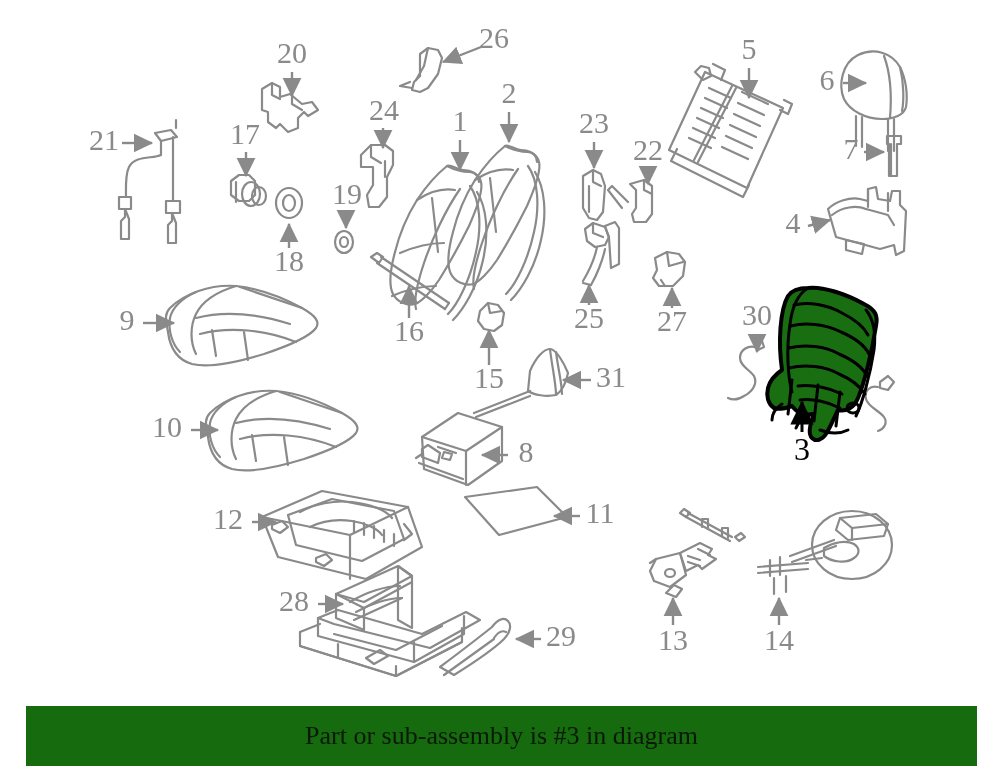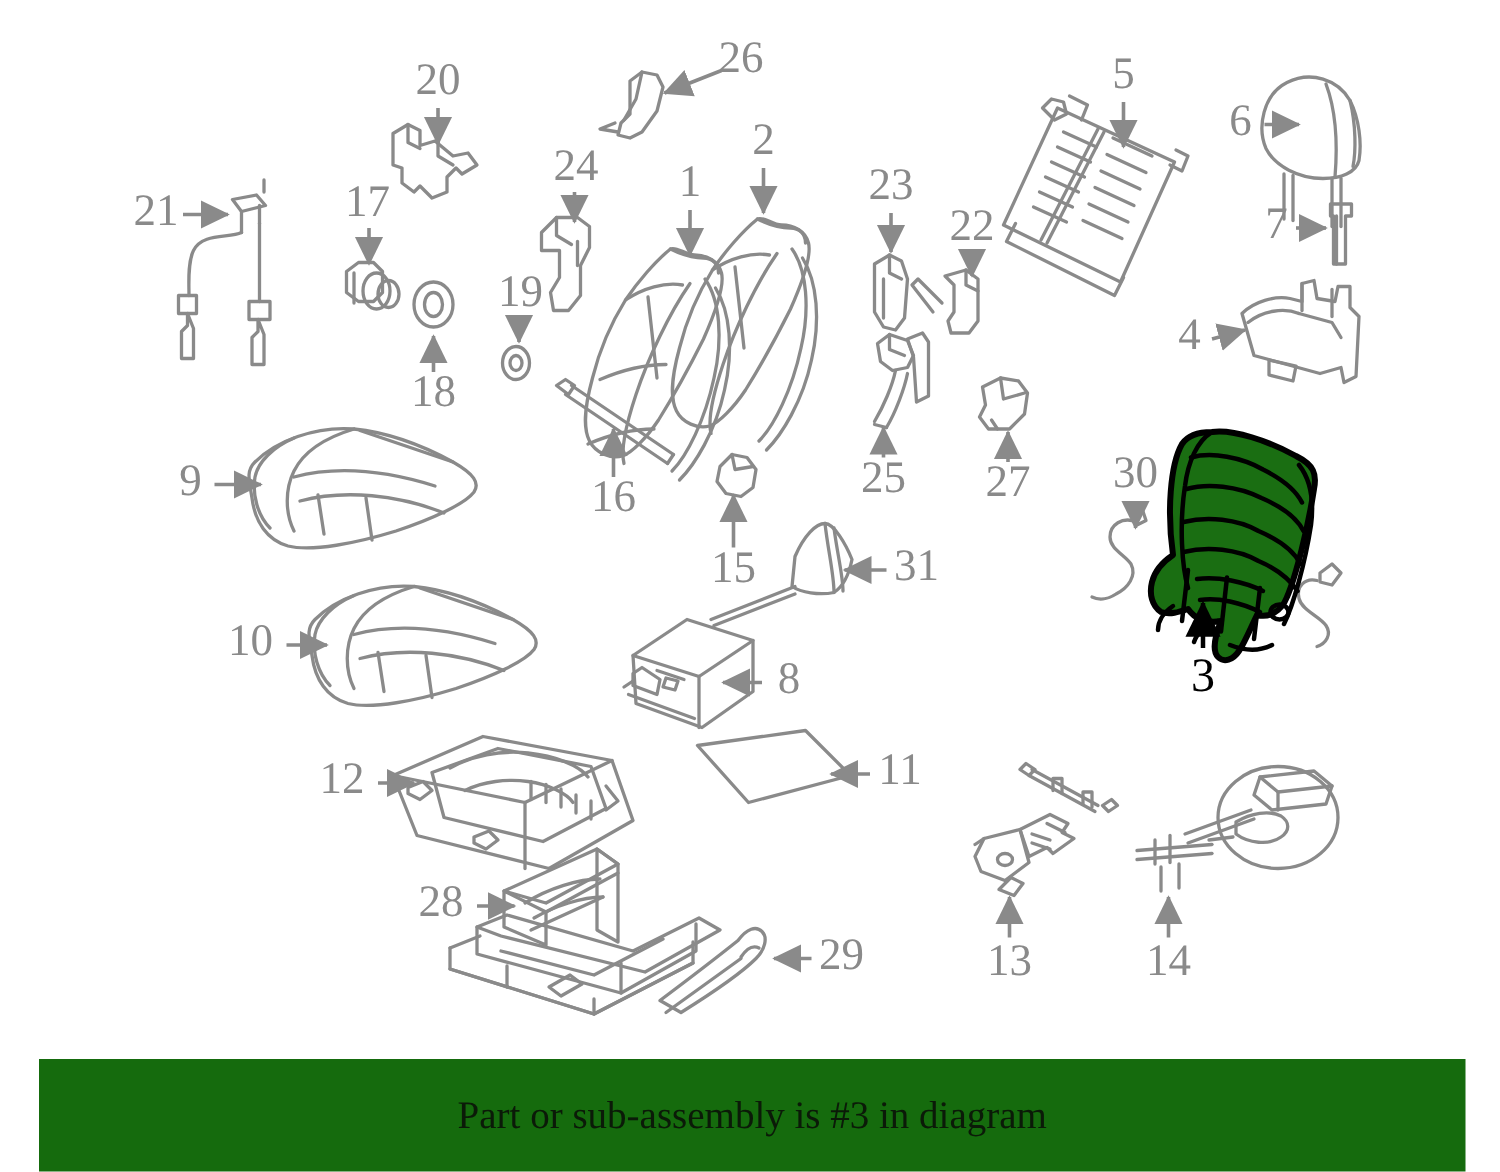--- a/index.html
+++ b/index.html
@@ -5,21 +5,21 @@
 <style>
   html,body{margin:0;padding:0;background:#ffffff;}
   body{
     width:1000px;height:781px;
     font-family:"Liberation Serif", serif;
     position:relative;overflow:hidden;
   }
   #stage{position:absolute;left:0;top:0;width:1000px;height:781px;background:#fff;}
   #diagram{position:absolute;left:0;top:0;width:1000px;height:781px;}
   .banner{
-    position:absolute;left:26px;top:706px;width:951px;height:76px;
+    position:absolute;left:26px;top:706px;width:951px;height:60px;
     background:#156b0d;
     display:flex;flex-direction:column;align-items:center;justify-content:center;
     box-sizing:border-box;
   }
   .banner-line{
     color:#0b1a08;
     font-family:"Liberation Serif", serif;
     font-size:26px;line-height:30px;
     white-space:nowrap;
     letter-spacing:0px;

